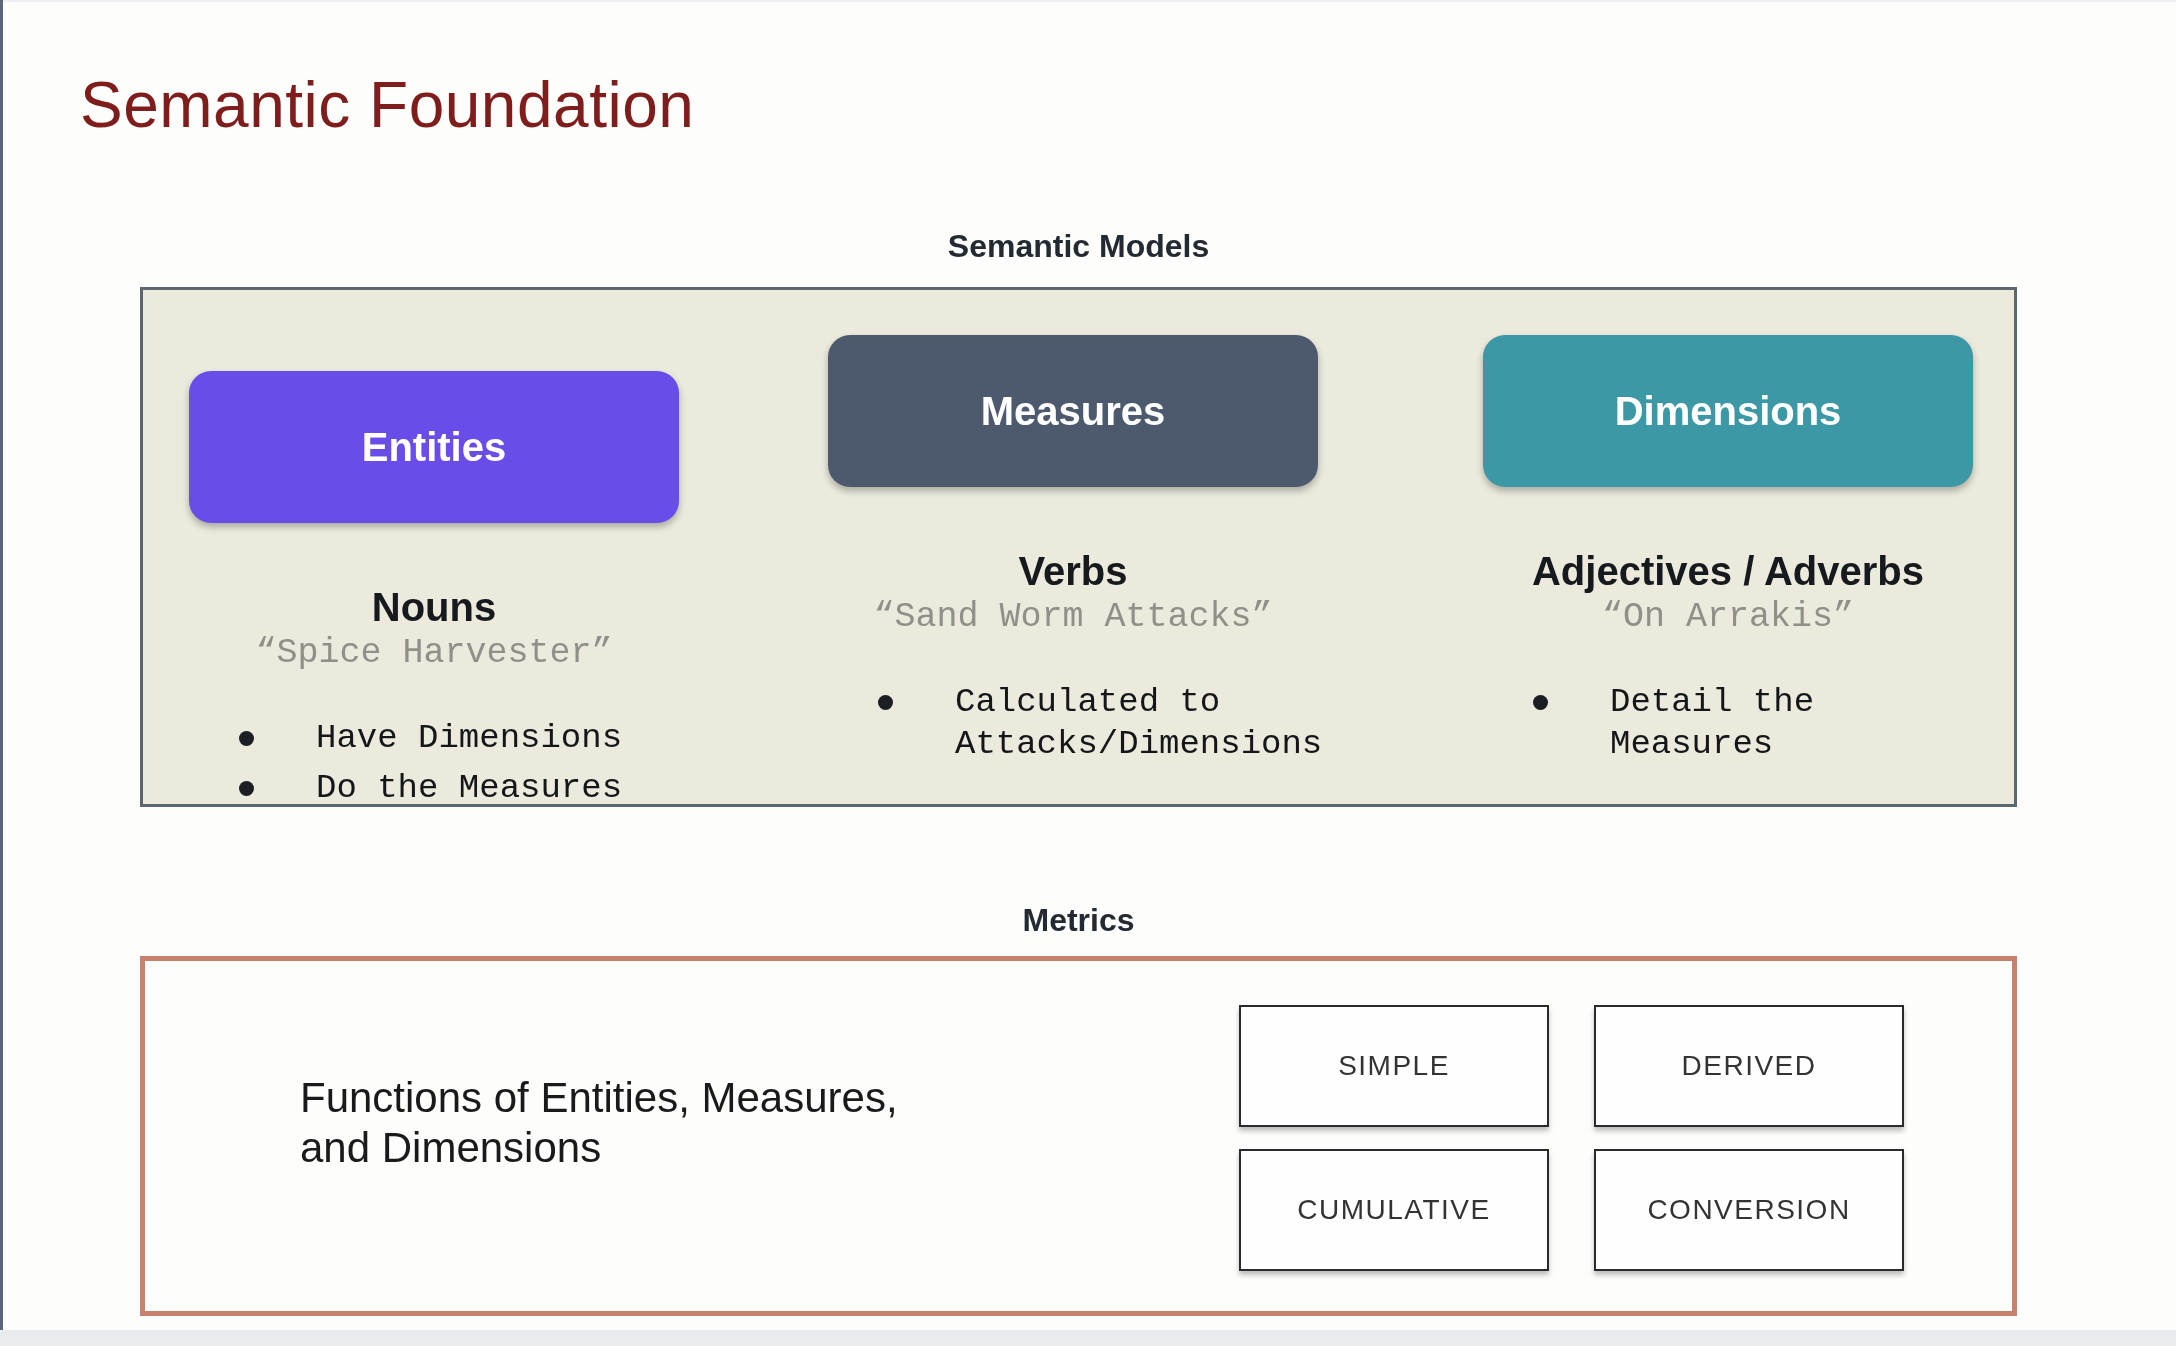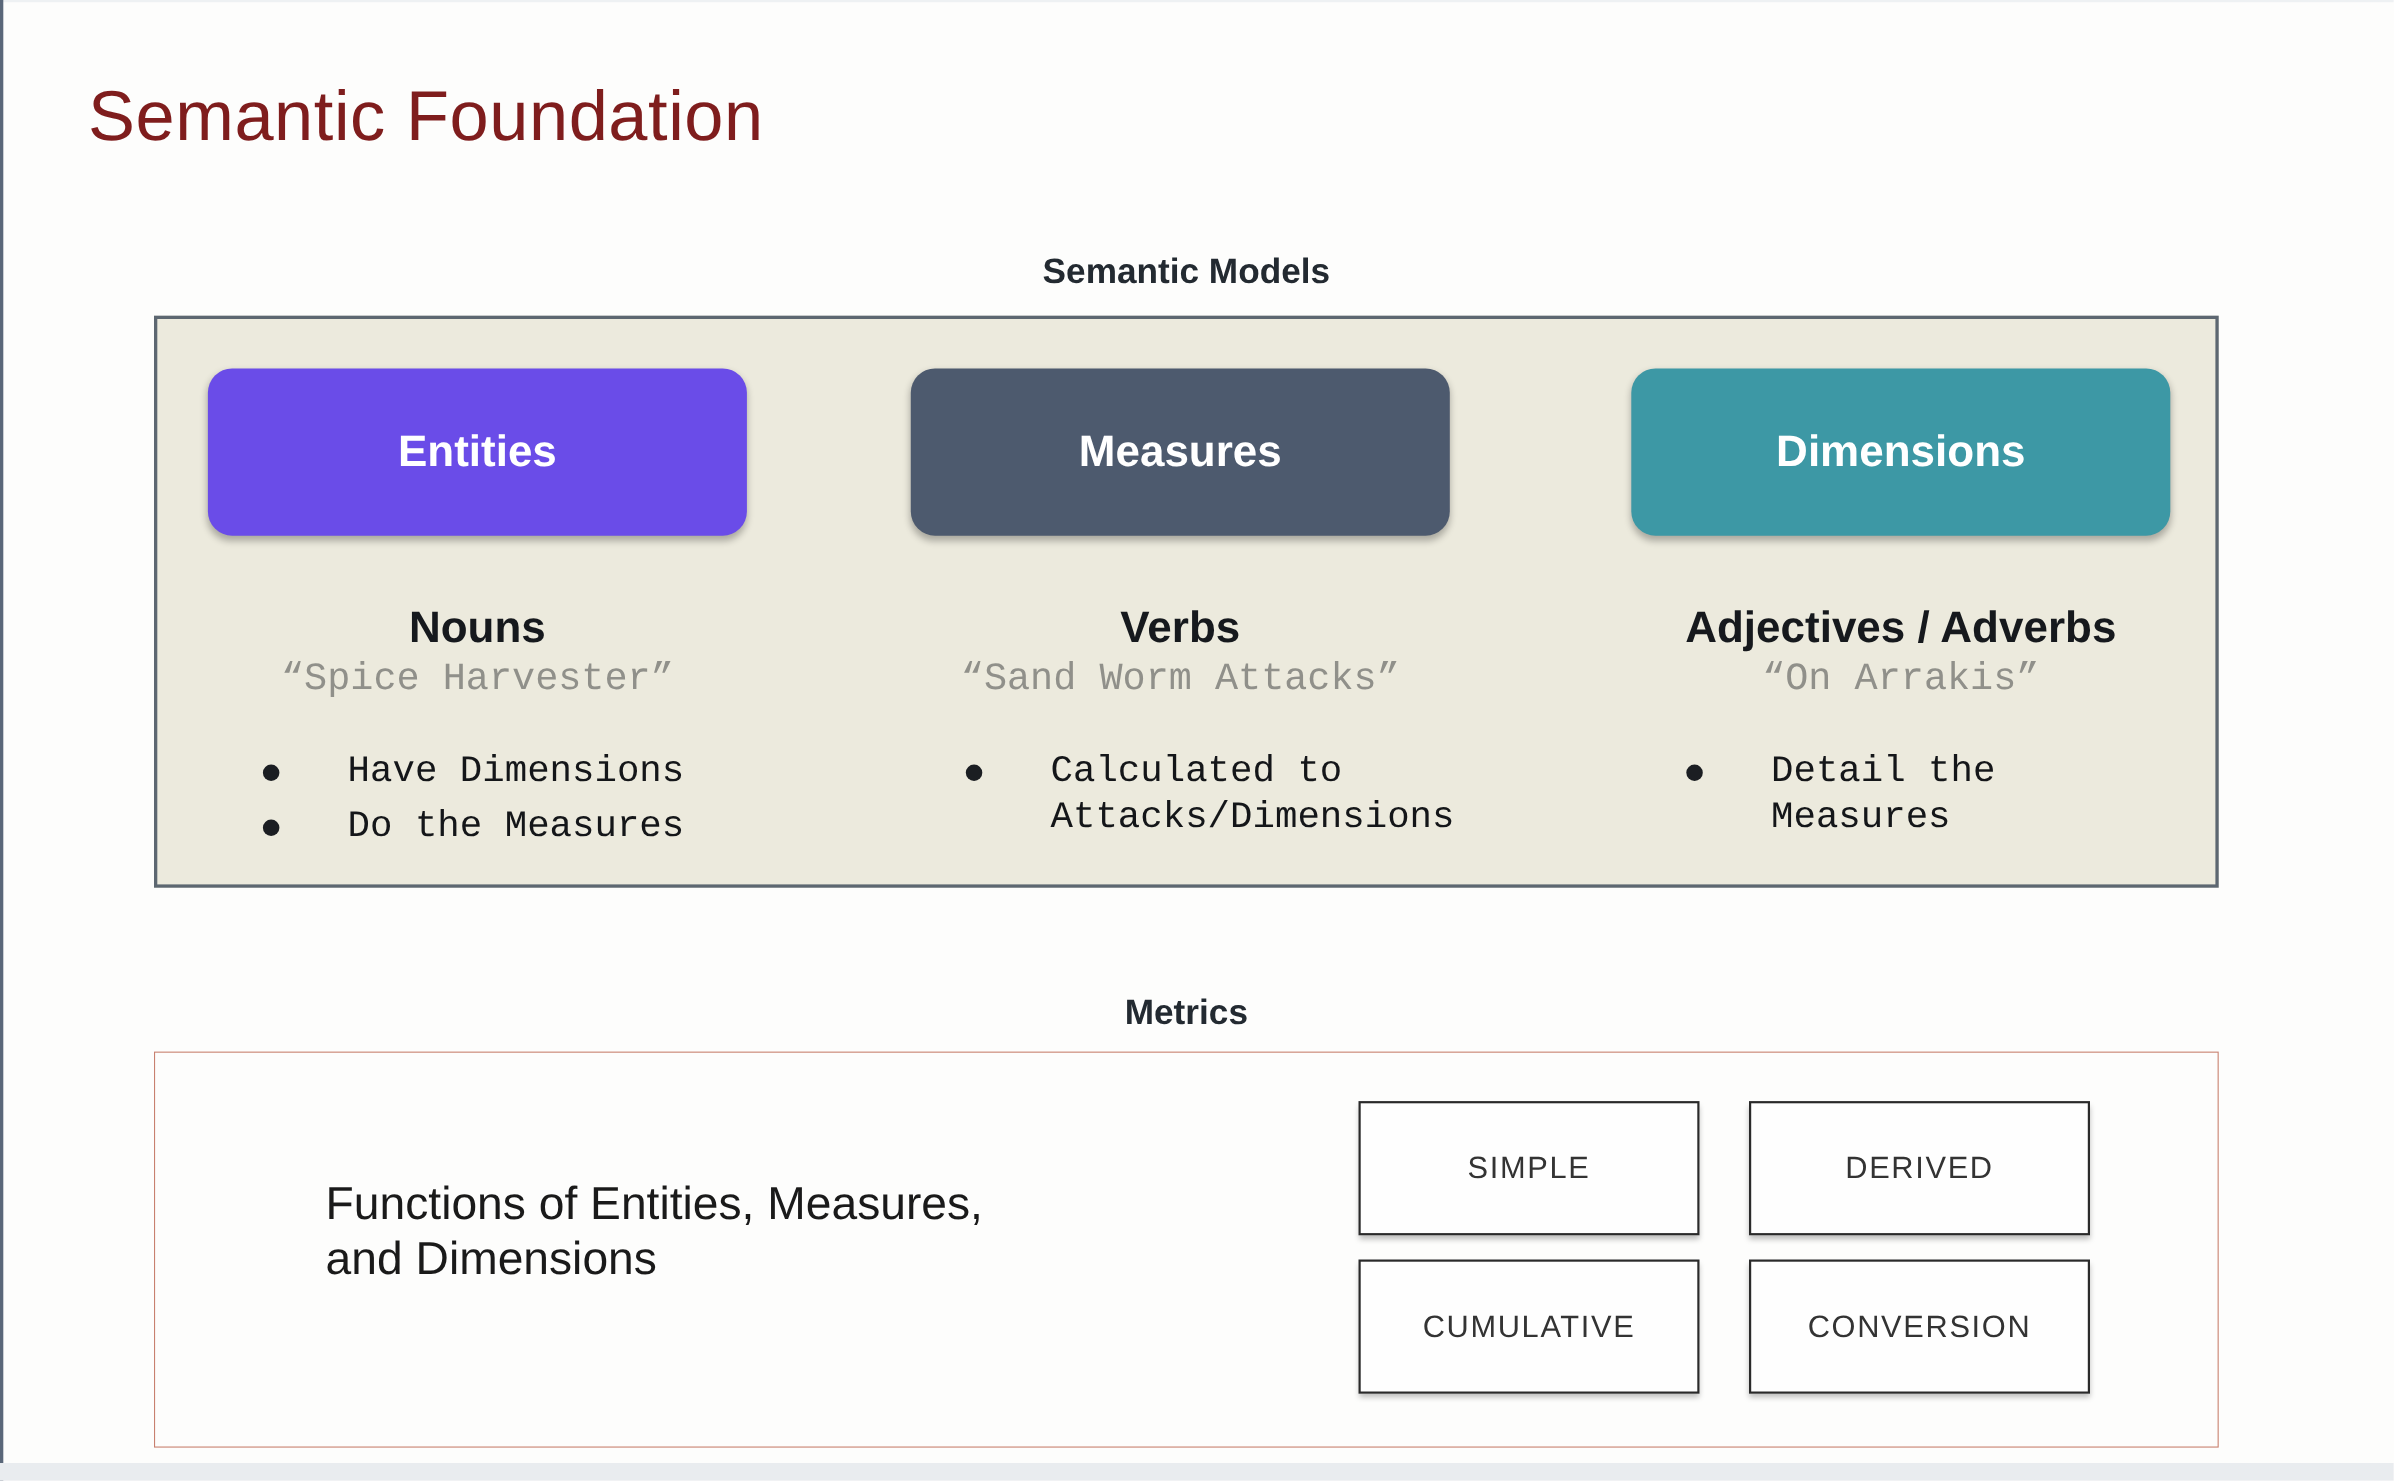--- a/index.html
+++ b/index.html
@@ -48,21 +48,21 @@
     text-align:center;font-size:35px;color:#90908a;margin-top:4px;font-family:Liberation Mono, monospace;
   }
   .bullets{margin-top:44px;}
   .bullet{display:flex;align-items:flex-start;margin-bottom:8px;font-family:Liberation Mono, monospace;}
   .dot{flex:0 0 auto;width:15px;height:15px;border-radius:50%;background:#1b1e22;margin:14px 0 0 50px;}
   .btext{margin-left:62px;font-size:34px;color:#141619;line-height:42px;}
   .col-1 .btext{max-width:330px;}
 
   .metrics-box{
     position:absolute;left:140px;top:956px;width:1877px;height:360px;
-    box-sizing:border-box;border:1px solid #c2410c;background:transparent;
+    box-sizing:border-box;border:5px solid #c2410c;background:transparent;
   }
   .metrics-desc{
     position:absolute;left:155px;top:112px;
     font-size:42px;color:#1a1a1a;line-height:50px;font-weight:400;
   }
   .metric-grid{
     position:absolute;left:1094px;top:44px;
     display:grid;grid-template-columns:310px 310px;grid-auto-rows:122px;
     column-gap:45px;row-gap:22px;
   }
@@ -80,21 +80,21 @@
   <div class="edge-top"></div>
   <div class="edge-left"></div>
 
   <div class="slide-title">Semantic Foundation</div>
 
   <div class="section-label label-models">Semantic Models</div>
 
   <div class="models-box" style="background-color: rgb(236, 234, 221); border-color: rgb(93, 103, 113);">
 
     <div class="column col-0">
-      <div class="pill-button" style="background-color: rgb(106, 76, 232);">Entities</div>
+      <div class="pill-button" style="background-color: rgb(106, 76, 232); margin-top: 36px;">Entities</div>
       <div class="part-heading">Nouns</div>
       <div class="example">“Spice Harvester”</div>
       <div class="bullets">
         <div class="bullet">
           <span class="dot"></span>
           <span class="btext">Have Dimensions</span>
         </div>
         <div class="bullet">
           <span class="dot"></span>
           <span class="btext">Do the Measures</span>

